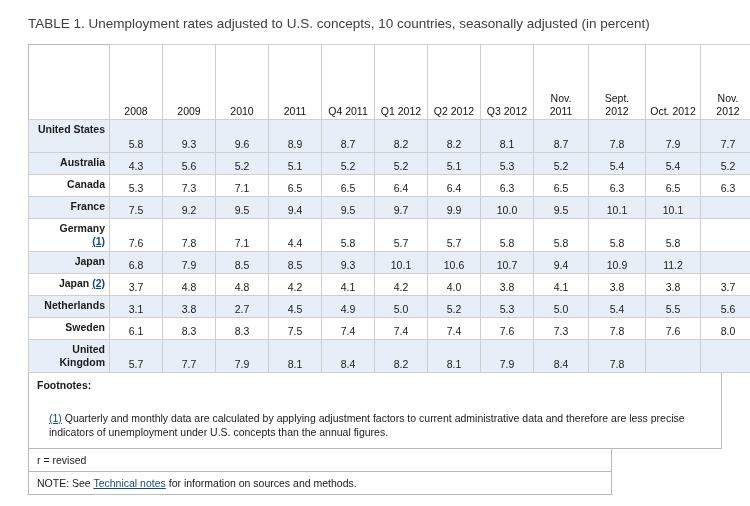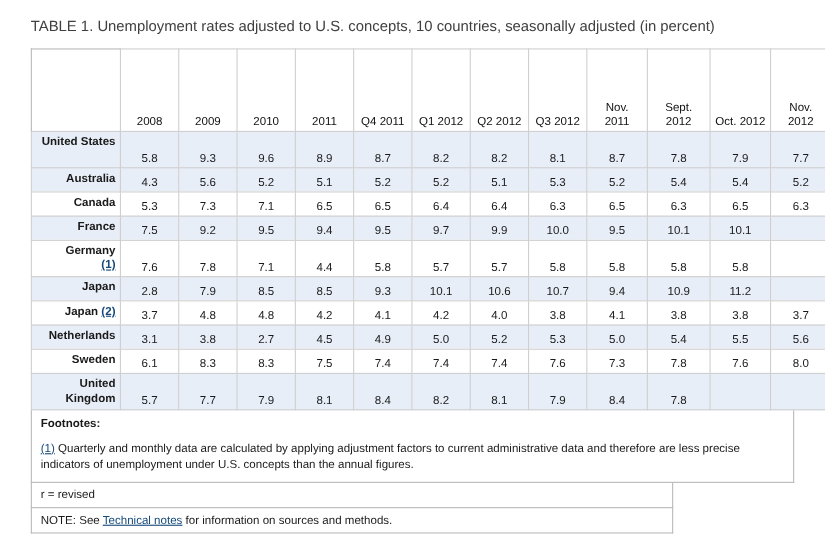--- a/index.html
+++ b/index.html
@@ -88,24 +88,24 @@
     width: 694px;
     box-sizing: border-box;
     border: 1px solid #b9b9b9;
     border-top: none;
     padding: 5px 8px 6px 8px;
     font-size: 10.5px;
     line-height: 1.4;
   }
   .footnotes .fn-title {
     font-weight: bold;
-    margin-bottom: 8px;
+    margin-bottom: 18px;
   }
   .footnotes p {
-    margin: 0 0 2px 0;
+    margin: 0 0 2px 12px;
   }
   .note-block {
     width: 584px;
     box-sizing: border-box;
     border: 1px solid #b9b9b9;
     border-top: none;
     padding: 5px 8px 5px 8px;
     font-size: 10.5px;
   }
   .note-block p { margin: 0; }
@@ -221,21 +221,21 @@
         <td>5.8</td>
         <td>5.8</td>
         <td>5.8</td>
         <td>5.8</td>
         <td></td>
 
       </tr>
 
       <tr class="alt">
         <th class="rowhead">Japan</th>
-        <td>2.8</td>
+        <td>6.8</td>
         <td>7.9</td>
         <td>8.5</td>
         <td>8.5</td>
         <td>9.3</td>
         <td>10.1</td>
         <td>10.6</td>
         <td>10.7</td>
         <td>9.4</td>
         <td>10.9</td>
         <td>11.2</td>

